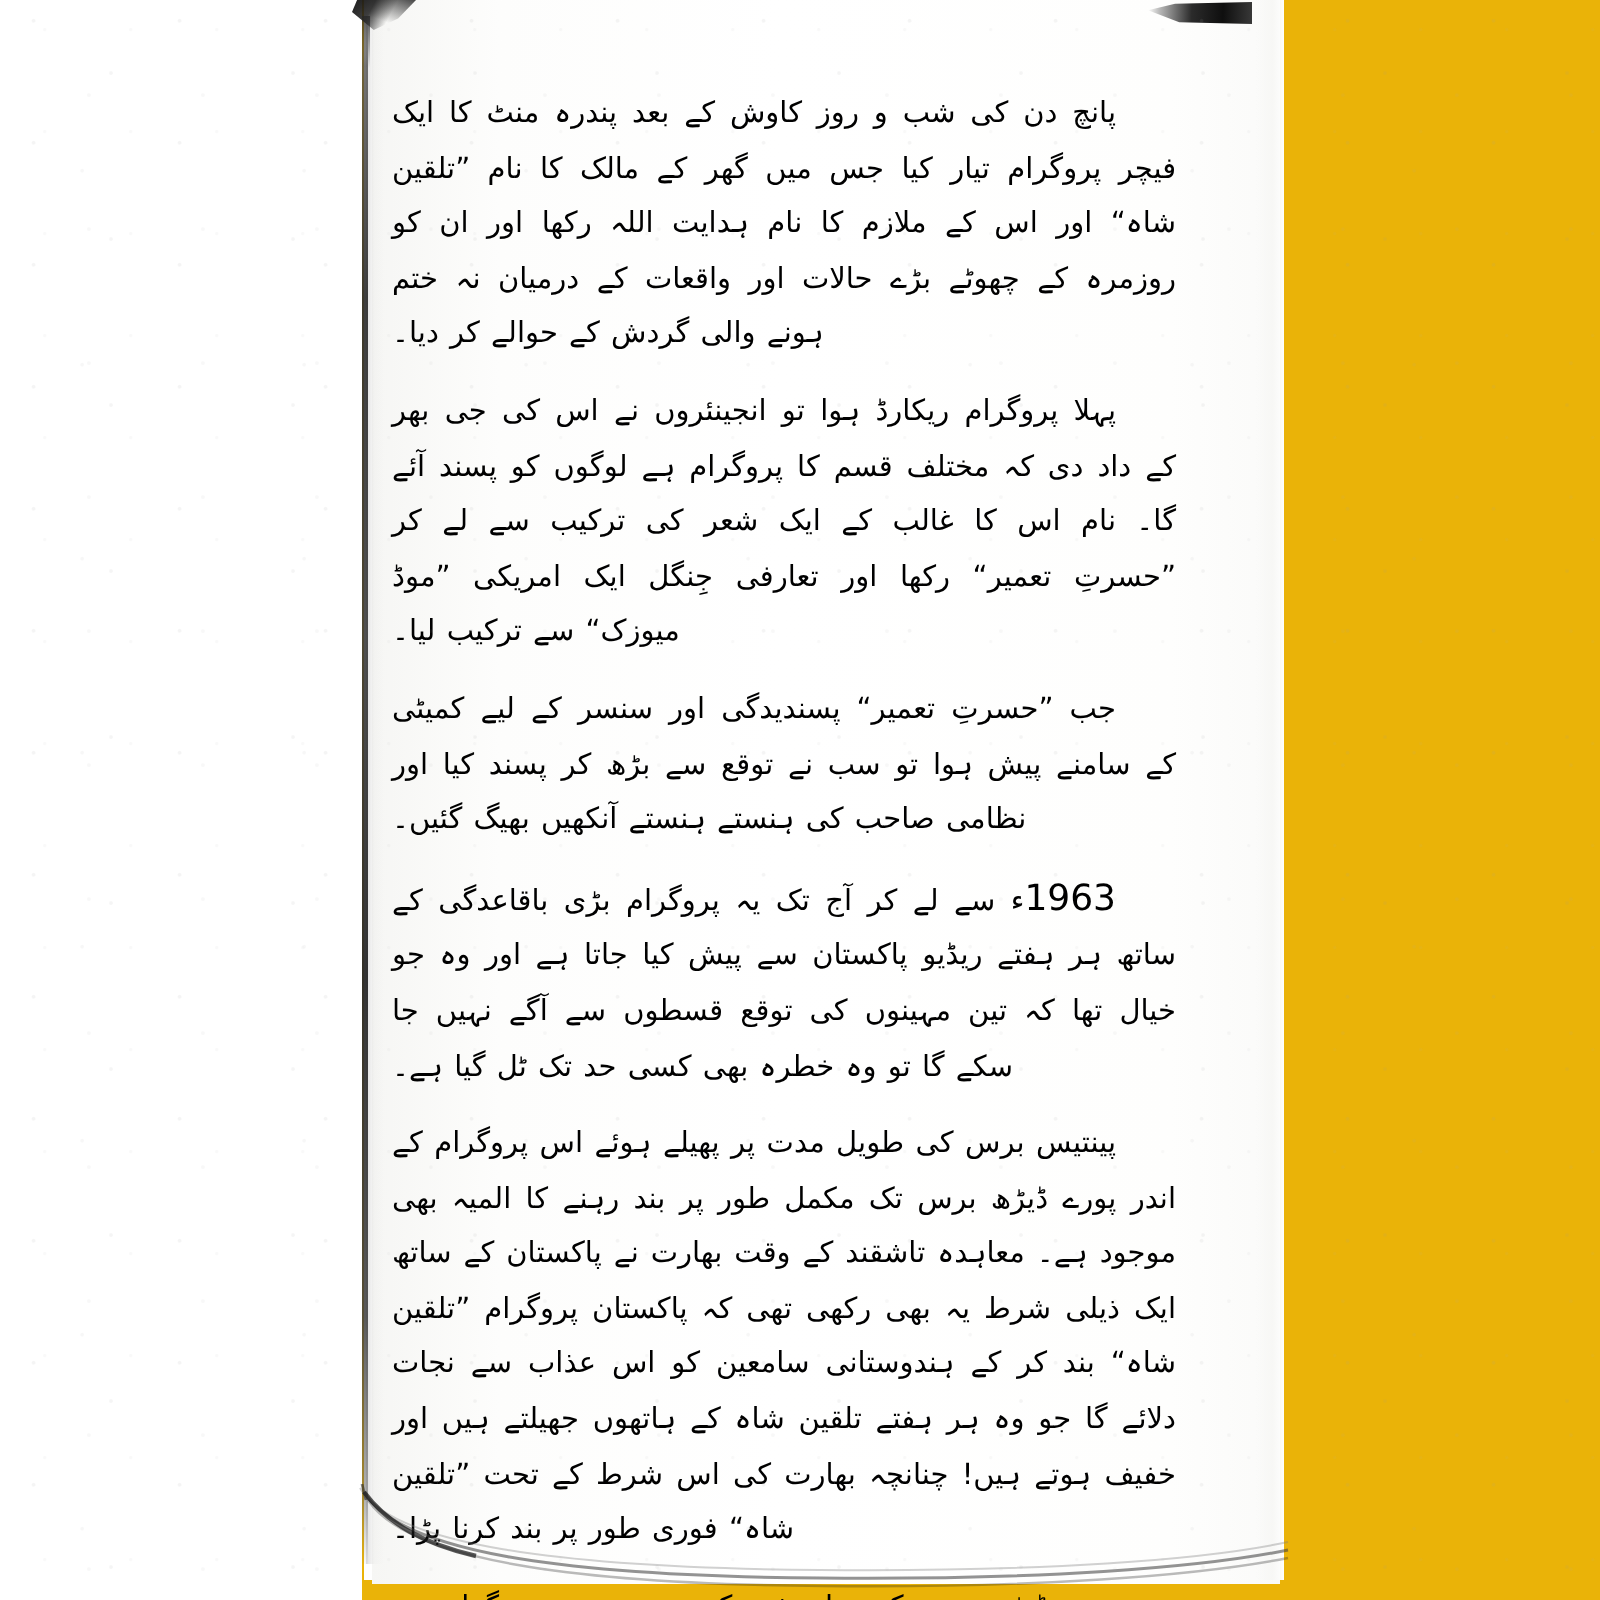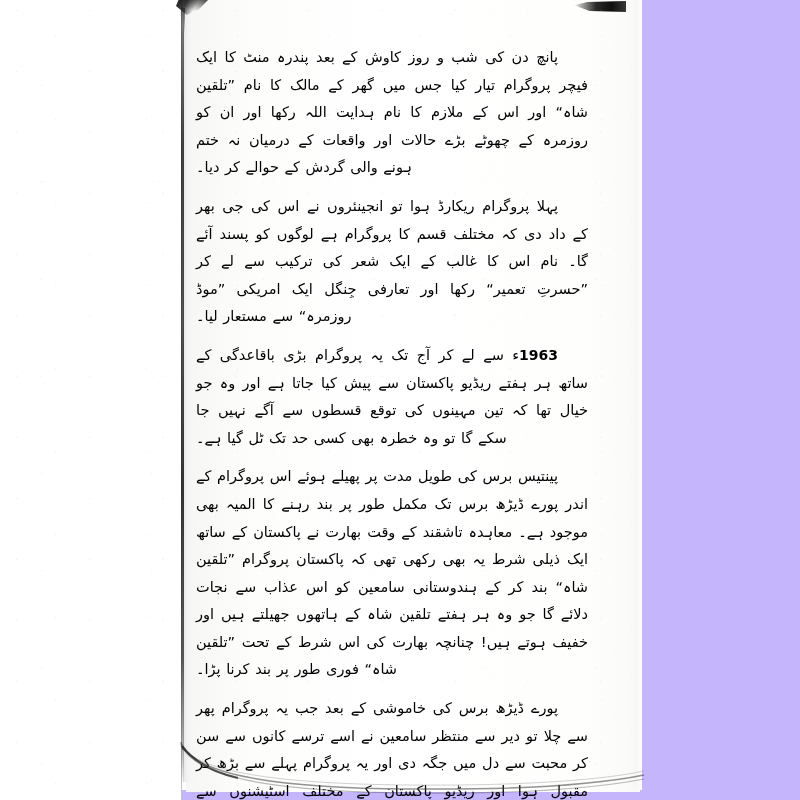--- a/index.html
+++ b/index.html
@@ -6,21 +6,21 @@
   html, body {
     margin: 0;
     padding: 0;
     background: #ffffff;
   }
 
   #page-root {
     position: relative;
     width: 800px;
     height: 800px;
-    background: #c4b5fd;
+    background: #eab308;
     overflow: hidden;
     font-family: "DejaVu Sans", "Liberation Sans", sans-serif;
   }
 
   
   .paper-sheet {
     position: absolute;
     left: 182px;
     top: 0;
     width: 458px;
@@ -162,25 +162,25 @@
     -webkit-font-smoothing: antialiased;
   }
 
   
   .ink {
     filter: contrast(1.12) brightness(0.98);
   }
 
   
   .num {
-    font-weight: 700;
+    font-weight: 400;
     font-family: "DejaVu Sans", "Liberation Sans", sans-serif;
     direction: ltr;
     unicode-bidi: embed;
-    font-size: 14px;
+    font-size: 18px;
   }
 
   
   .noise-overlay {
     position: absolute;
     inset: 0;
     pointer-events: none;
     opacity: 0.22;
     background-image:
       radial-gradient(circle at 23% 17%, rgba(160,160,160,0.5) 0.6px, rgba(255,255,255,0) 1.2px),
@@ -221,22 +221,23 @@
   <div class="smudge-top-left"></div>
   <div class="smudge-top-left-tail"></div>
   <div class="smudge-top-right"></div>
 
   <div class="right-curl"></div>
 
   <div class="text-column ink">
 
     <p class="para">پانچ دن کی شب و روز کاوش کے بعد پندرہ منٹ کا ایک فیچر پروگرام تیار کیا جس میں گھر کے مالک کا نام ”تلقین شاہ“ اور اس کے ملازم کا نام ہدایت اللہ رکھا اور ان کو روزمرہ کے چھوٹے بڑے حالات اور واقعات کے درمیان نہ ختم ہونے والی گردش کے حوالے کر دیا۔</p>
 
-    <p class="para">پہلا پروگرام ریکارڈ ہوا تو انجینئروں نے اس کی جی بھر کے داد دی کہ مختلف قسم کا پروگرام ہے لوگوں کو پسند آئے گا۔ نام اس کا غالب کے ایک شعر کی ترکیب سے لے کر ”حسرتِ تعمیر“ رکھا اور تعارفی جِنگل ایک امریکی ”موڈ روزمرہ“ سے مستعار لیا۔</p>
-
+    <p class="para">پہلا پروگرام ریکارڈ ہوا تو انجینئروں نے اس کی جی بھر کے داد دی کہ مختلف قسم کا پروگرام ہے لوگوں کو پسند آئے گا۔ نام اس کا غالب کے ایک شعر کی ترکیب سے لے کر ”حسرتِ تعمیر“ رکھا اور تعارفی جِنگل ایک امریکی ”موڈ میوزک“ سے ترکیب لیا۔</p>
+
+    <p class="para">جب ”حسرتِ تعمیر“ پسندیدگی اور سنسر کے لیے کمیٹی کے سامنے پیش ہوا تو سب نے توقع سے بڑھ کر پسند کیا اور نظامی صاحب کی ہنستے ہنستے آنکھیں بھیگ گئیں۔</p>
 
     <p class="para"><span class="num">1963</span><span>ء سے لے کر آج تک یہ پروگرام بڑی باقاعدگی کے ساتھ ہر ہفتے ریڈیو پاکستان سے پیش کیا جاتا ہے اور وہ جو خیال تھا کہ تین مہینوں کی توقع قسطوں سے آگے نہیں جا سکے گا تو وہ خطرہ بھی کسی حد تک ٹل گیا ہے۔</span></p>
 
     <p class="para">پینتیس برس کی طویل مدت پر پھیلے ہوئے اس پروگرام کے اندر پورے ڈیڑھ برس تک مکمل طور پر بند رہنے کا المیہ بھی موجود ہے۔ معاہدہ تاشقند کے وقت بھارت نے پاکستان کے ساتھ ایک ذیلی شرط یہ بھی رکھی تھی کہ پاکستان پروگرام ”تلقین شاہ“ بند کر کے ہندوستانی سامعین کو اس عذاب سے نجات دلائے گا جو وہ ہر ہفتے تلقین شاہ کے ہاتھوں جھیلتے ہیں اور خفیف ہوتے ہیں! چنانچہ بھارت کی اس شرط کے تحت ”تلقین شاہ“ فوری طور پر بند کرنا پڑا۔</p>
 
     <p class="para">پورے ڈیڑھ برس کی خاموشی کے بعد جب یہ پروگرام پھر سے چلا تو دیر سے منتظر سامعین نے اسے ترسے کانوں سے سن کر محبت سے دل میں جگہ دی اور یہ پروگرام پہلے سے بڑھ کر مقبول ہوا اور ریڈیو پاکستان کے مختلف اسٹیشنوں سے براڈکاسٹ کیا جانے لگا۔</p>
 
   </div>
 
   <div class="bottom-curve">

